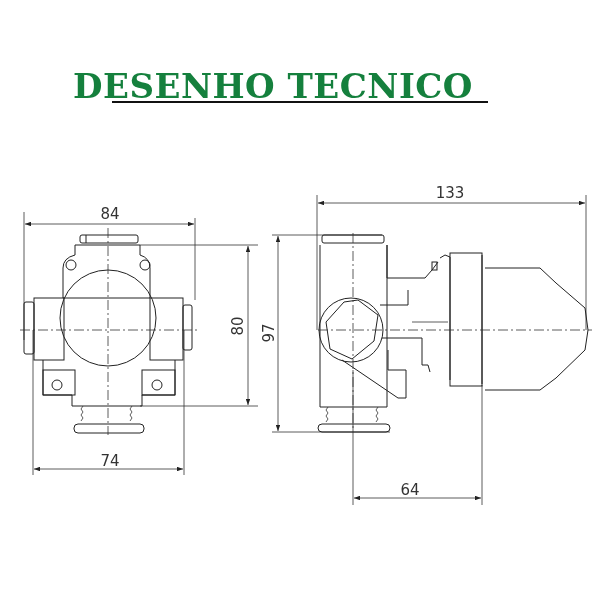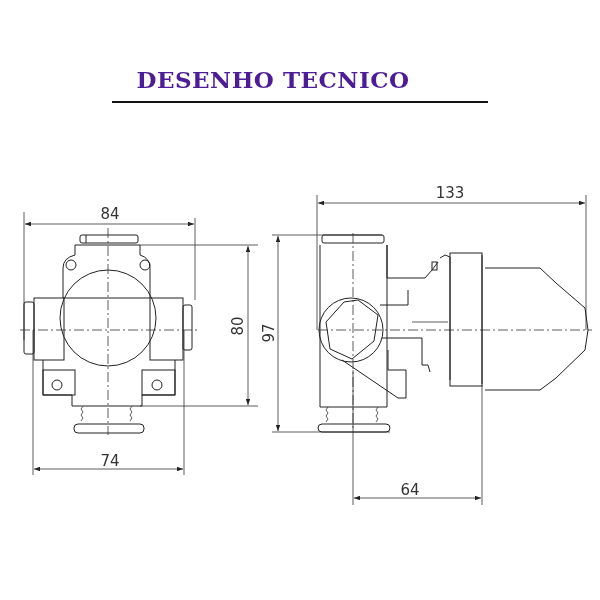--- a/index.html
+++ b/index.html
@@ -1,18 +1,18 @@
 <!DOCTYPE html>
 <html><head>
 <meta charset="utf-8">
 <style>
   html,body{margin:0;padding:0;background:#ffffff;}
   body{width:600px;height:600px;position:relative;overflow:hidden;}
   .title{position:absolute;left:0;top:66px;width:546px;text-align:center;
-    font-family:"DejaVu Serif",serif;font-weight:bold;font-size:23px;color:#4c1d95;letter-spacing:0.5px;}
+    font-family:"DejaVu Serif",serif;font-weight:bold;font-size:34px;color:#15803d;letter-spacing:0.5px;}
   .rule{position:absolute;left:112px;top:101px;width:376px;height:2px;background:#111;}
   svg{position:absolute;left:0;top:0;}
   .dim{font-family:"DejaVu Sans",sans-serif;font-size:15px;fill:#333;}
   .ln{stroke:#222;stroke-width:1;fill:none;}
   .thin{stroke:#333;stroke-width:0.8;fill:none;}
   .cl{stroke:#333;stroke-width:0.8;fill:none;stroke-dasharray:10 3 2 3;}
 </style>
 </head>
 <body>
 

